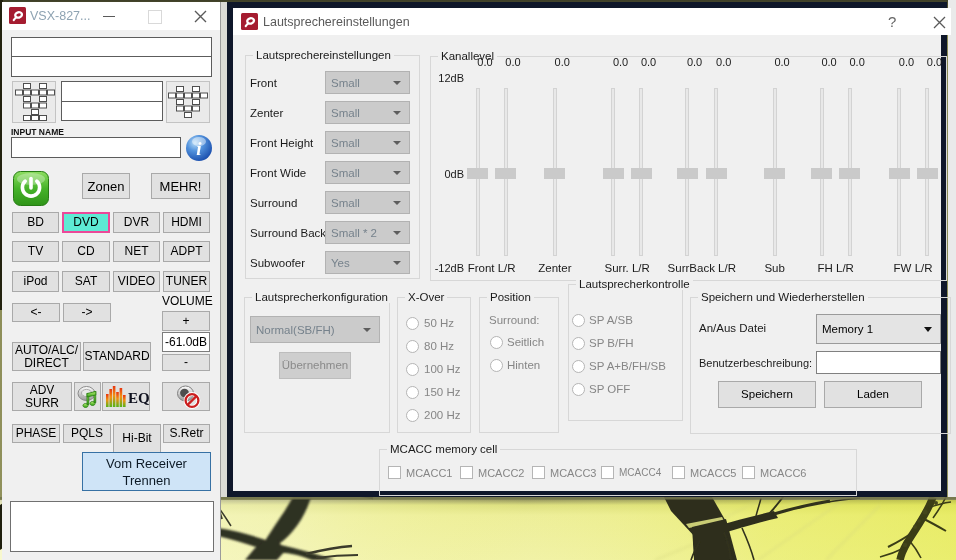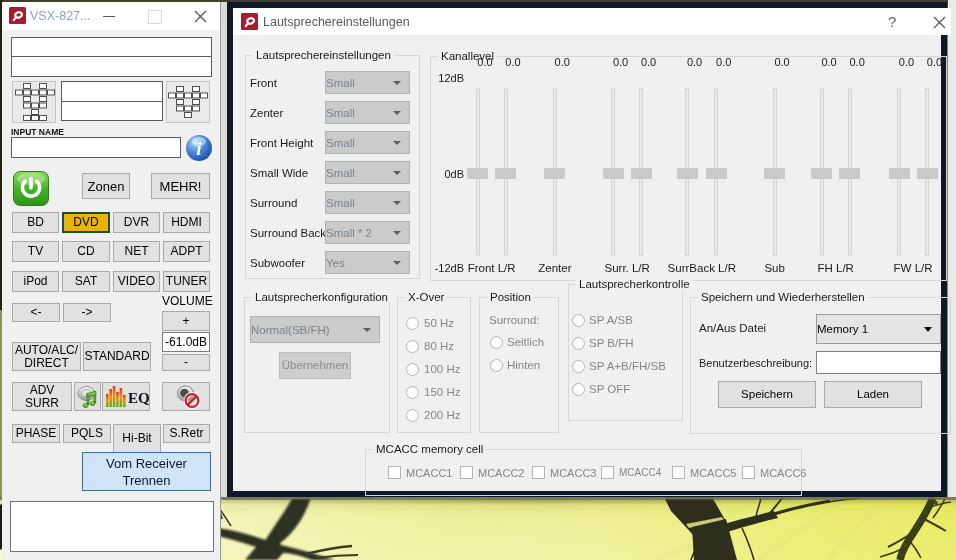--- a/index.html
+++ b/index.html
@@ -17,21 +17,21 @@
 .btn{position:absolute;background:#e1e1e1;border:1px solid #a9a9a9;box-sizing:border-box;
  display:flex;align-items:center;justify-content:center;font-size:12px;color:#000;
  text-align:center;line-height:13px}
 .wbox{position:absolute;background:#fff;border:1px solid #5c5c5c;box-sizing:border-box}
 .gb{position:absolute;border:1px solid #d7d7d7;box-sizing:border-box}
 .gbl{position:absolute;top:-7px;left:7px;background:#f0f0f0;padding:0 3px;font-size:11.5px;
  color:#1a1a1a;white-space:nowrap}
 .lbl{position:absolute;font-size:11.5px;color:#1a1a1a;white-space:nowrap}
 .dis{color:#868686}
 .combo{position:absolute;background:#cbcbcb;border:1px solid #b2b2b2;box-sizing:border-box;
- font-size:11.5px;color:#76828c;display:flex;align-items:center;}
+ font-size:11.5px;color:#76828c;display:flex;align-items:center;padding-left:5px}
 .combo .tri{position:absolute;right:8px;top:50%;margin-top:-2px;width:0;height:0;
  border-left:4px solid transparent;border-right:4px solid transparent;border-top:4.5px solid #5d5d5d}
 .radio{position:absolute;width:13px;height:13px;border-radius:50%;background:#fff;
  border:1px solid #b5b5b5;box-sizing:border-box}
 .chk{position:absolute;width:13px;height:13px;background:#fff;border:1px solid #b5b5b5;
  box-sizing:border-box}
 .track{position:absolute;width:4px;background:#e8e8e8;border:1px solid #d3d3d3;
  box-sizing:border-box}
 .thumb{position:absolute;width:21px;height:11px;background:#cacaca}
 .v0{position:absolute;font-size:11px;color:#1a1a1a;width:30px;text-align:right;top:48px}
@@ -215,21 +215,21 @@
       </defs>
   <rect x="0.5" y="0.5" width="35" height="34" rx="7" fill="url(#pg)" stroke="#267c14"></rect>
   <ellipse cx="18" cy="8" rx="14" ry="6" fill="#fff" opacity="0.3"></ellipse>
   <path d="M18,7.5 L18,17" stroke="#fff" stroke-width="3.6" stroke-linecap="round"></path>
   <path d="M12.2,10.2 A 8.6,8.6 0 1 0 23.8,10.2" stroke="#fff" stroke-width="3.6" fill="none" stroke-linecap="round"></path>
  </svg>
  <div class="btn" style="left:80px;top:171px;width:48px;height:26px;font-size:13px">Zonen</div>
  <div class="btn" style="left:149px;top:171px;width:59px;height:26px;font-size:13px">MEHR!</div>
 
  <div class="btn" style="left:10px;top:210px;width:47px;height:21px">BD</div>
- <div class="btn" style="left:60px;top:210px;width:48px;height:21px;background:#eab308;border:2px solid #14532d">DVD</div>
+ <div class="btn" style="left:60px;top:210px;width:48px;height:21px;background:#5eead4;border:2px solid #ec4899">DVD</div>
  <div class="btn" style="left:111px;top:210px;width:47px;height:21px">DVR</div>
  <div class="btn" style="left:161px;top:210px;width:47px;height:21px">HDMI</div>
  <div class="btn" style="left:10px;top:239px;width:47px;height:21px">TV</div>
  <div class="btn" style="left:60px;top:239px;width:48px;height:21px">CD</div>
  <div class="btn" style="left:111px;top:239px;width:47px;height:21px">NET</div>
  <div class="btn" style="left:161px;top:239px;width:47px;height:21px">ADPT</div>
  <div class="btn" style="left:10px;top:269px;width:47px;height:21px">iPod</div>
  <div class="btn" style="left:60px;top:269px;width:48px;height:21px">SAT</div>
  <div class="btn" style="left:111px;top:269px;width:47px;height:21px">VIDEO</div>
  <div class="btn" style="left:161px;top:269px;width:47px;height:21px">TUNER</div>
@@ -318,21 +318,21 @@
  <svg class="abs" style="left:700px;top:8px" width="13" height="13" viewBox="0 0 13 13">
   <path d="M1,1 L12,12 M12,1 L1,12" stroke="#5a5a5a" stroke-width="1.3"></path>
  </svg>
 
  <div class="gb" style="left:12px;top:47px;width:175px;height:224px">
   <div class="gbl">Lautsprechereinstellungen</div>
  </div>
  <div class="lbl" style="left:17px;top:69px">Front</div>
  <div class="lbl" style="left:17px;top:99px">Zenter</div>
  <div class="lbl" style="left:17px;top:129px">Front Height</div>
- <div class="lbl" style="left:17px;top:159px">Small Wide</div>
+ <div class="lbl" style="left:17px;top:159px">Front Wide</div>
  <div class="lbl" style="left:17px;top:189px">Surround</div>
  <div class="lbl" style="left:17px;top:219px">Surround Back</div>
  <div class="lbl" style="left:17px;top:249px">Subwoofer</div>
  <div class="combo" style="left:92px;top:63px;width:85px;height:23px">Small<span class="tri"></span></div>
  <div class="combo" style="left:92px;top:93px;width:85px;height:23px">Small<span class="tri"></span></div>
  <div class="combo" style="left:92px;top:123px;width:85px;height:23px">Small<span class="tri"></span></div>
  <div class="combo" style="left:92px;top:153px;width:85px;height:23px">Small<span class="tri"></span></div>
  <div class="combo" style="left:92px;top:183px;width:85px;height:23px">Small<span class="tri"></span></div>
  <div class="combo" style="left:92px;top:213px;width:85px;height:23px">Small * 2<span class="tri"></span></div>
  <div class="combo" style="left:92px;top:243px;width:85px;height:23px">Yes<span class="tri"></span></div>
@@ -431,21 +431,21 @@
  <div class="gb" style="left:457px;top:289px;width:261px;height:137px">
   <div class="gbl">Speichern und Wiederherstellen</div>
  </div>
  <div class="lbl" style="left:466px;top:314px">An/Aus Datei</div>
  <div class="combo" style="left:583px;top:306px;width:125px;height:30px;background:#e4e4e4;border-color:#9a9a9a;color:#000">Memory 1<span class="tri" style="border-top-color:#111;border-left-width:4.5px;border-right-width:4.5px;border-top-width:5px;margin-top:-2px"></span></div>
  <div class="lbl" style="left:466px;top:349px;font-size:11px">Benutzerbeschreibung:</div>
  <div class="wbox" style="left:583px;top:343px;width:125px;height:23px;border-color:#808080"></div>
  <div class="btn" style="left:591px;top:373px;width:98px;height:27px;font-size:11.5px">Laden</div>
  <div class="btn" style="left:485px;top:373px;width:98px;height:27px;font-size:11.5px">Speichern</div>
 
- <div class="gb" style="left:132px;top:441px;width:437px;height:47px">
+ <div class="gb" style="left:146px;top:441px;width:478px;height:47px">
   <div class="gbl">MCACC memory cell</div>
  </div>
  <div class="chk" style="left:155px;top:458px"></div>
     <div class="lbl dis" style="left:173px;top:459px;font-size:11px">MCACC1</div>
  <div class="chk" style="left:227px;top:458px"></div>
     <div class="lbl dis" style="left:245px;top:459px;font-size:11px">MCACC2</div>
  <div class="chk" style="left:299px;top:458px"></div>
     <div class="lbl dis" style="left:317px;top:459px;font-size:11px">MCACC3</div>
  <div class="chk" style="left:368px;top:458px"></div>
     <div class="lbl dis" style="left:386px;top:459px;font-size:10px">MCACC4</div>

